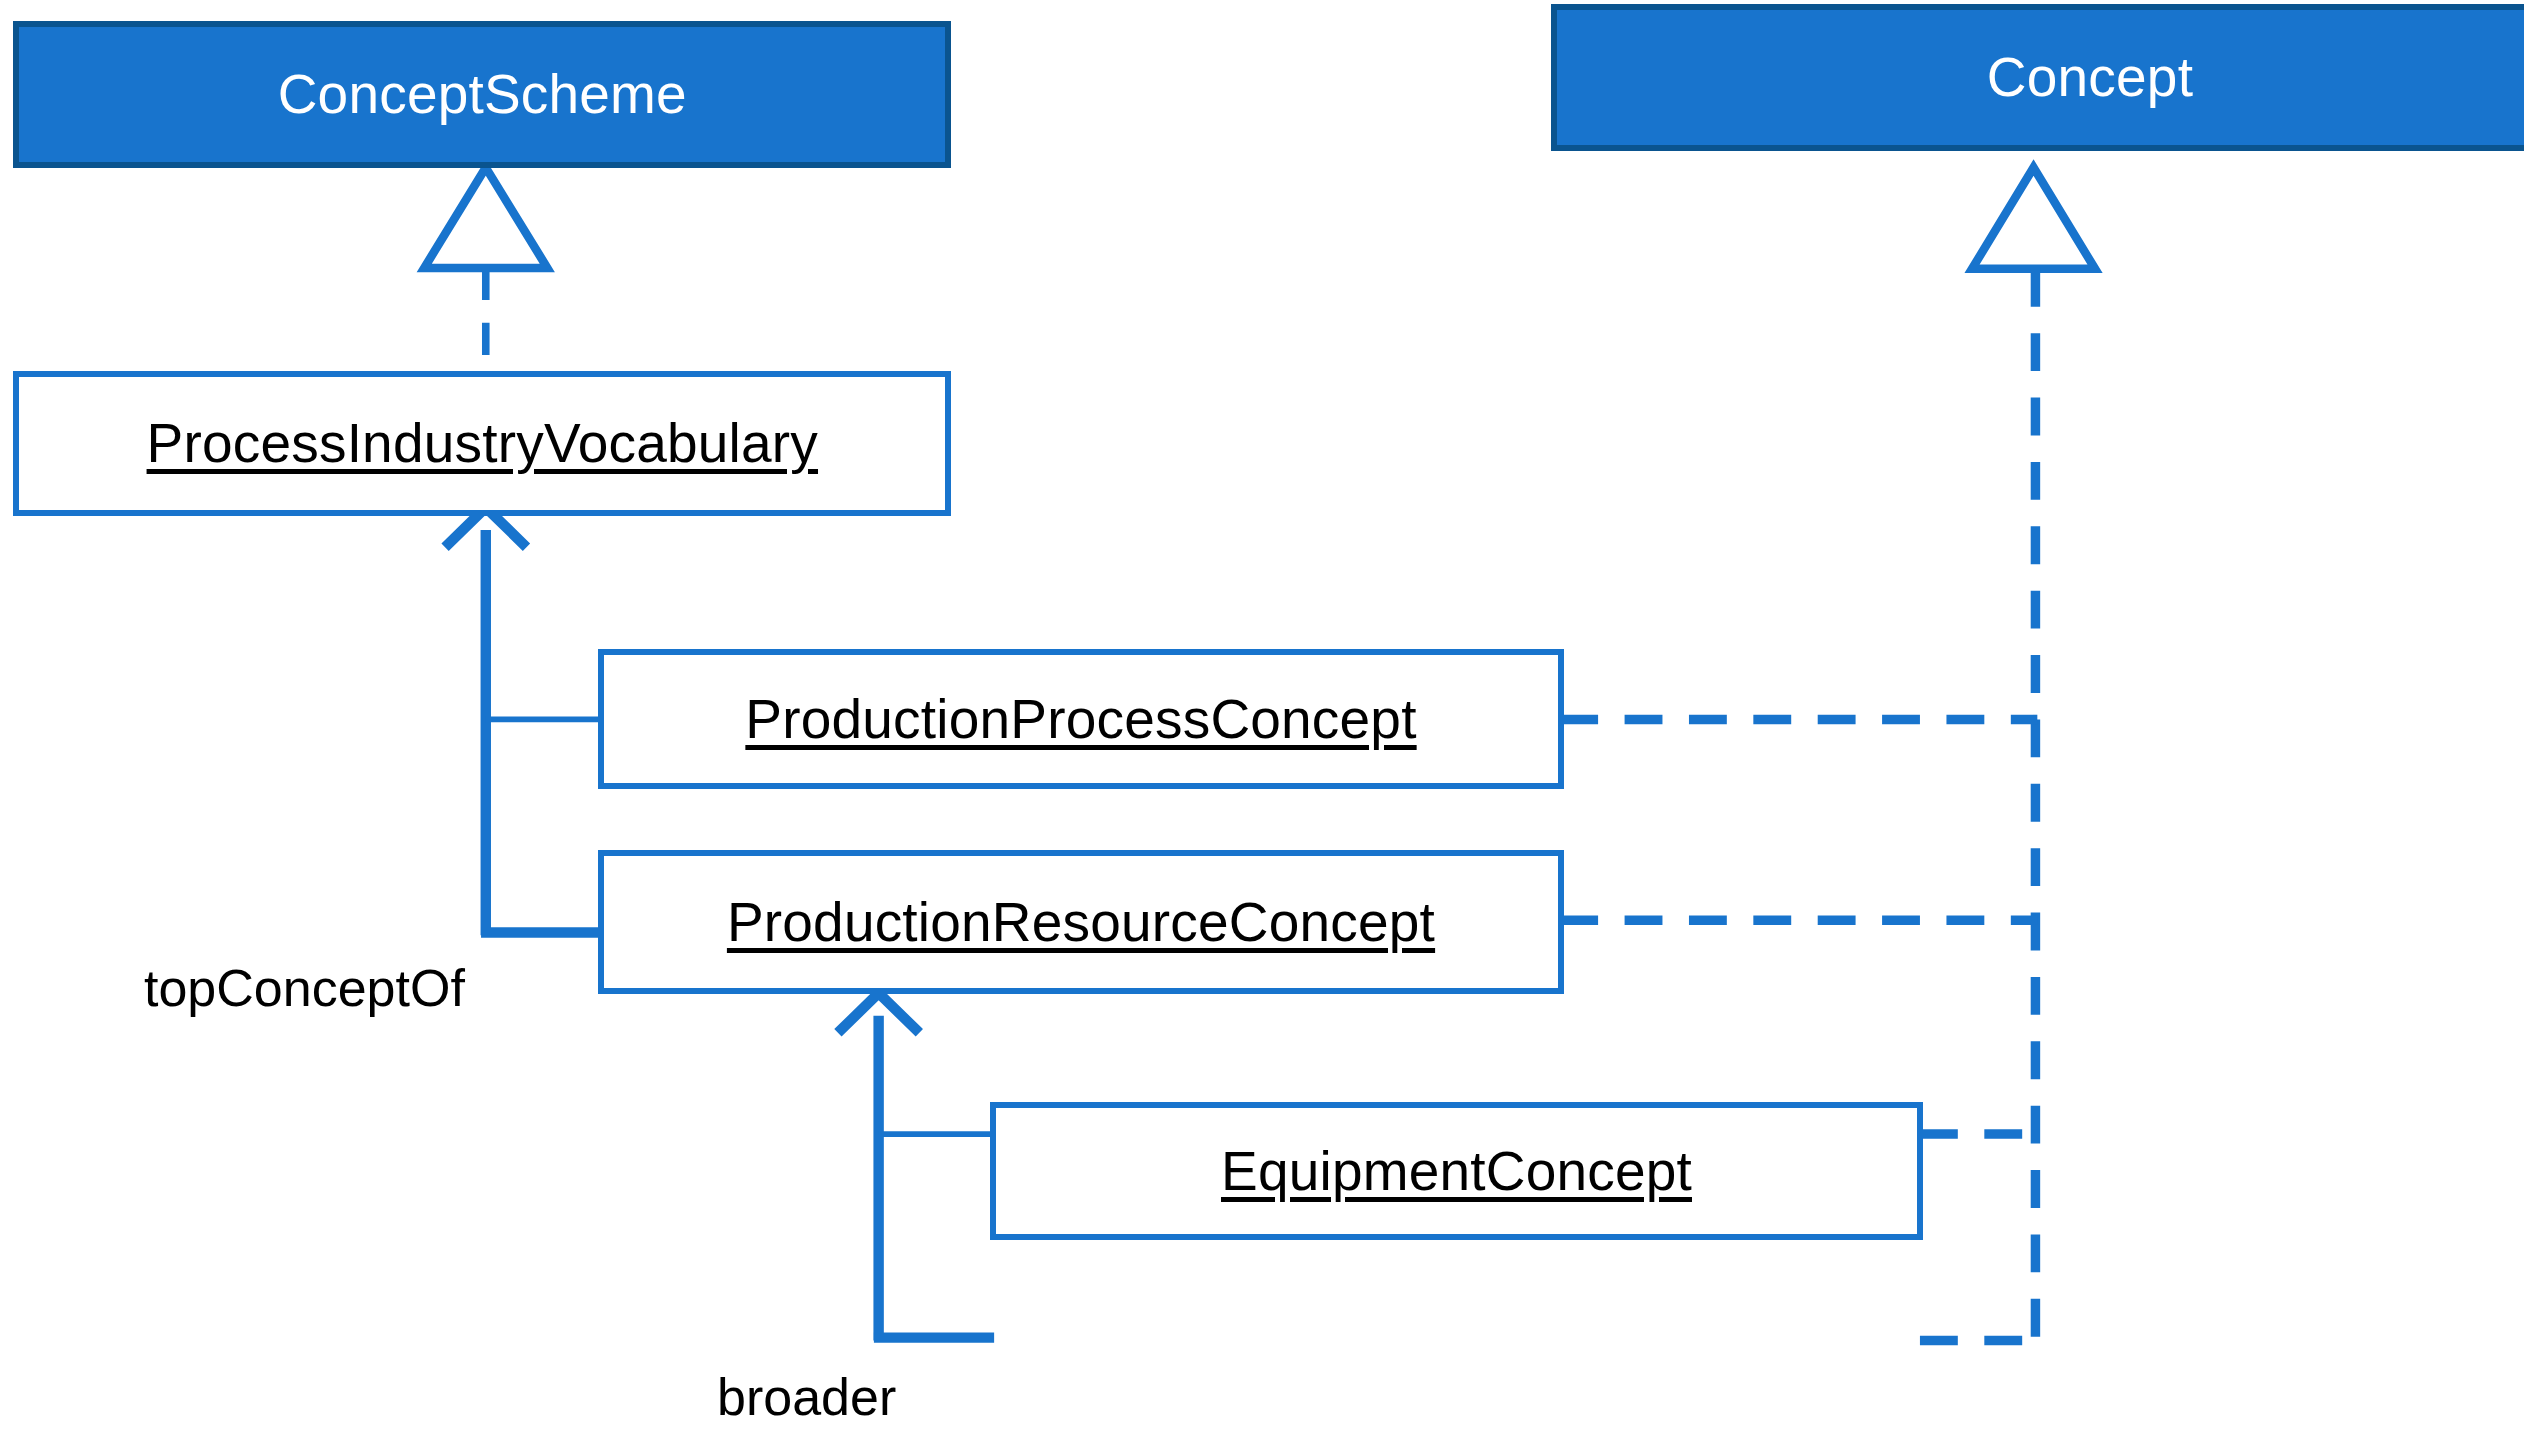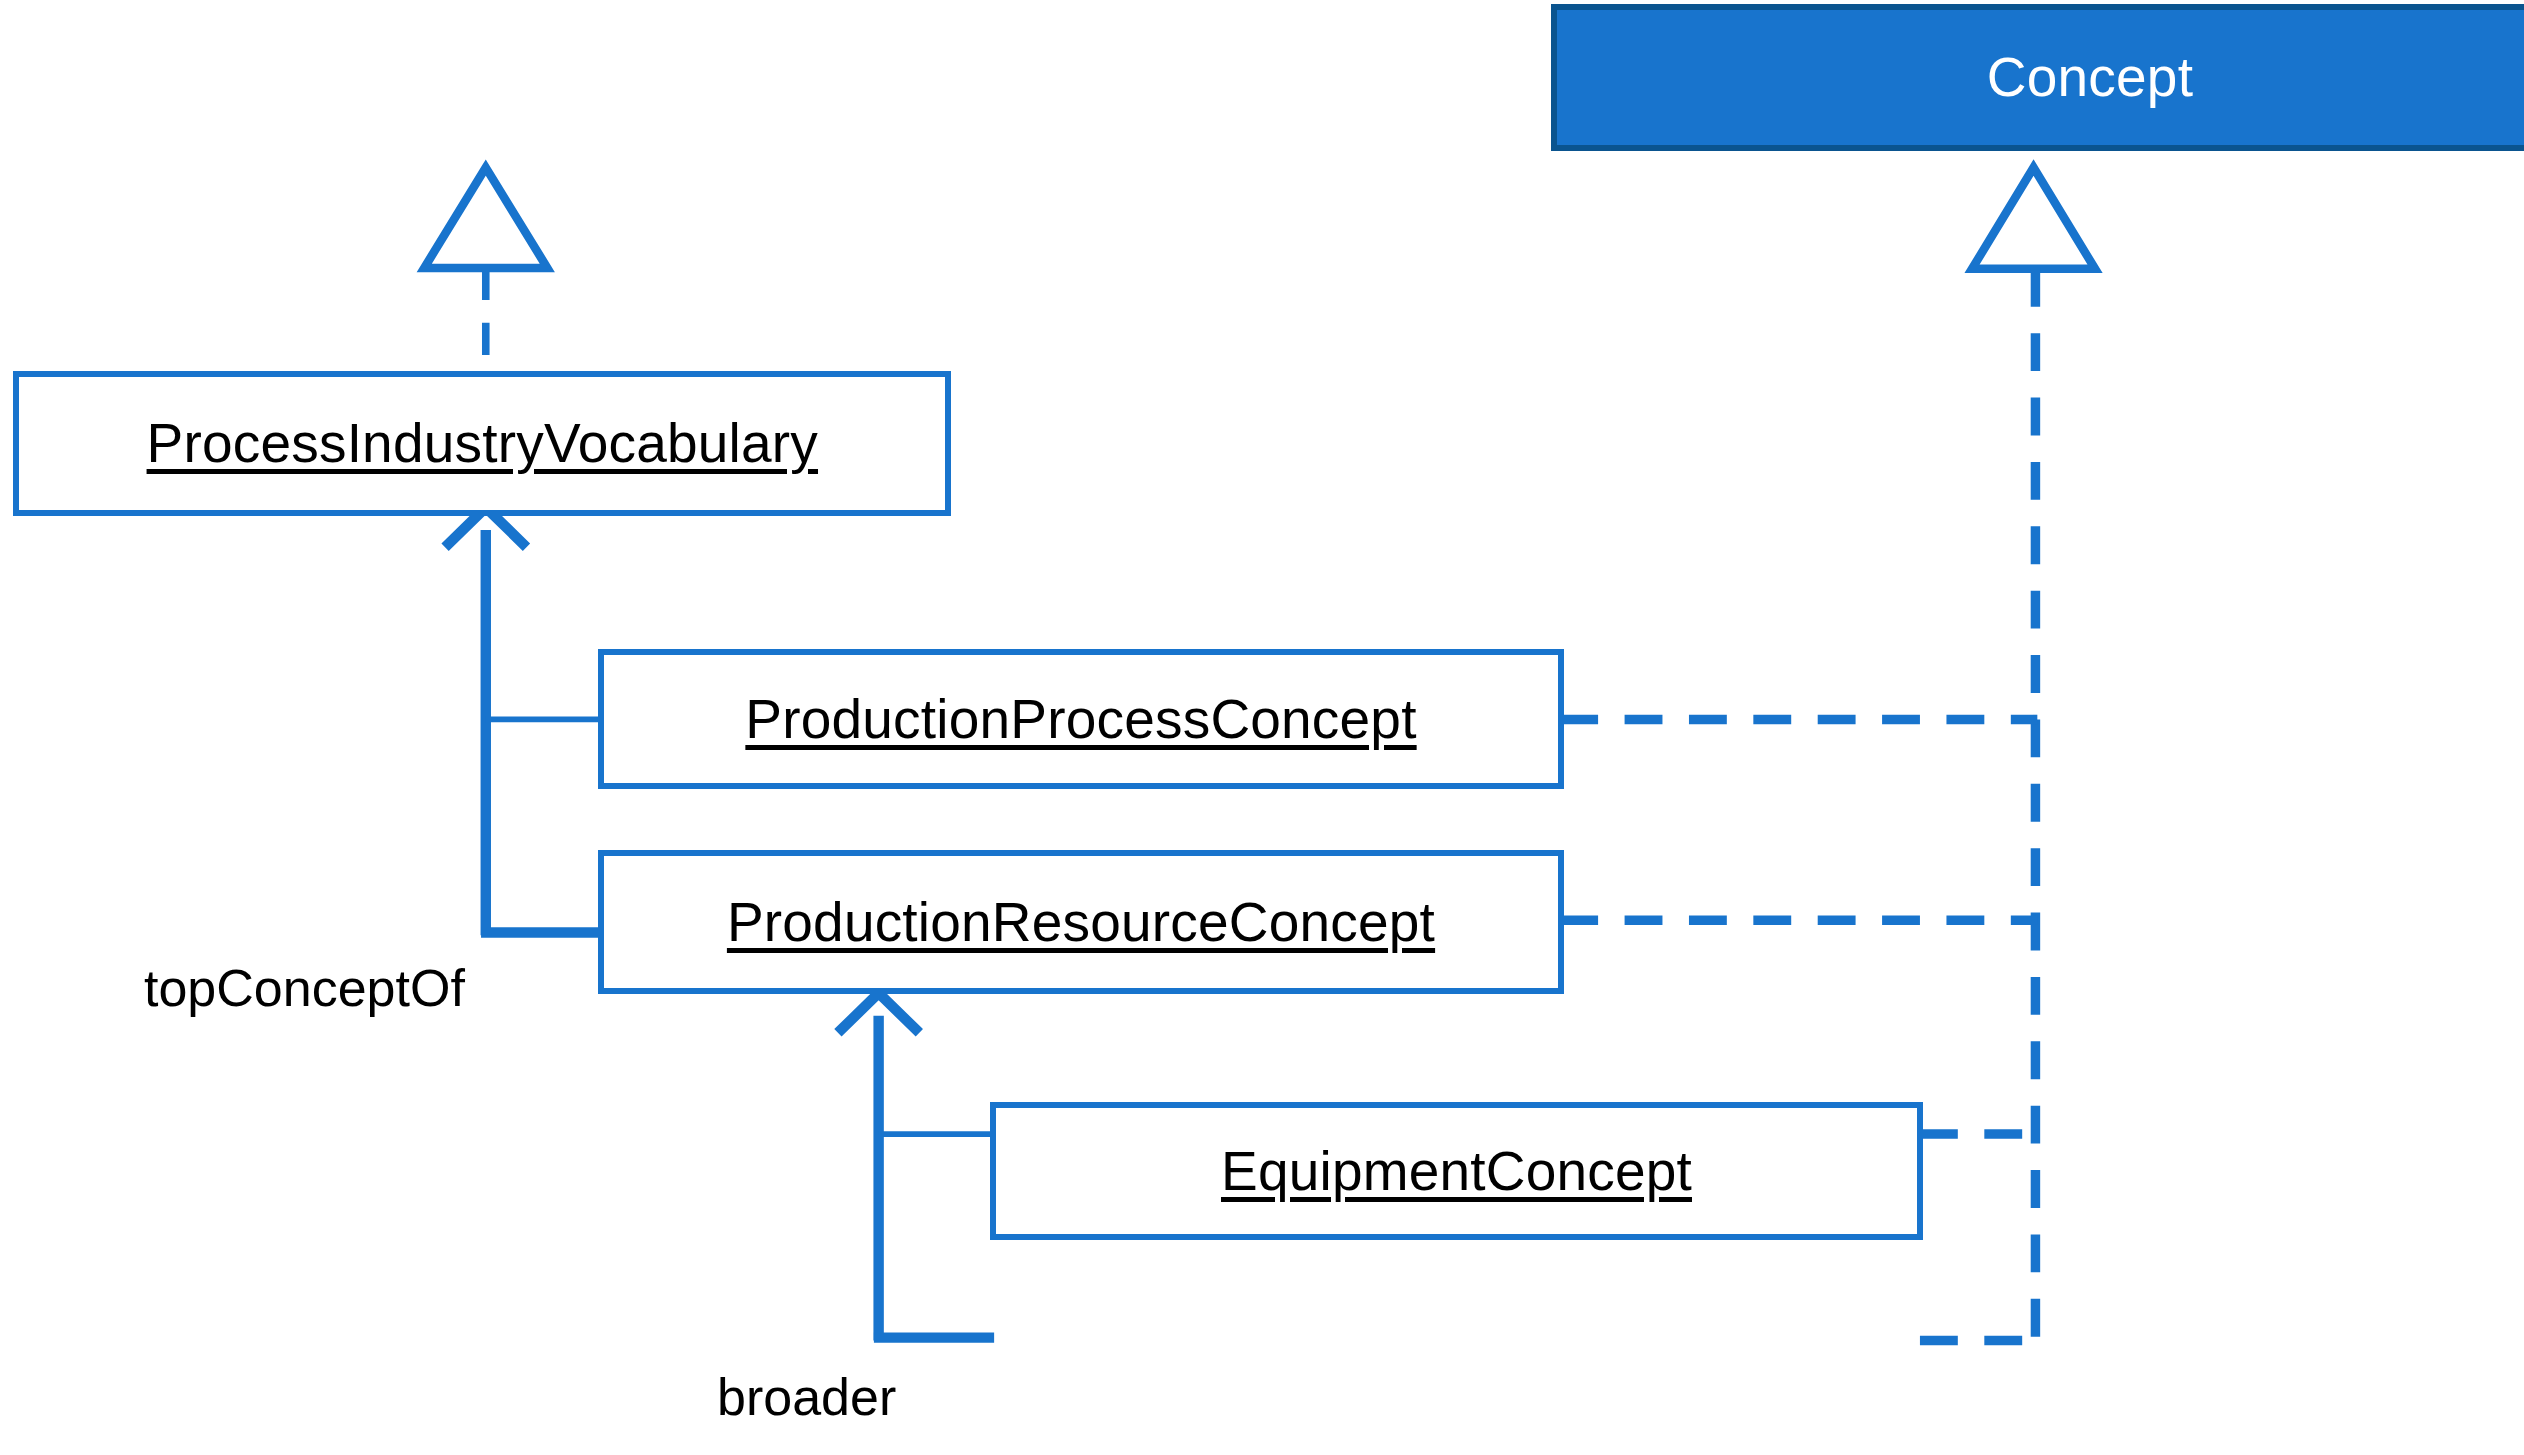--- a/index.html
+++ b/index.html
@@ -93,20 +93,23 @@
     </g>
 
     <g>
       <line x1="928" y1="1073" x2="928" y2="1416" stroke="#1874cd" stroke-width="11"></line>
       <line x1="928" y1="1198" x2="1050" y2="1198" stroke="#1874cd" stroke-width="6"></line>
       <line x1="923" y1="1413" x2="1050" y2="1413" stroke="#1874cd" stroke-width="11"></line>
       <polyline points="885,1091 928,1049 971,1091" fill="none" stroke="#1874cd" stroke-width="11" stroke-linecap="butt"></polyline>
     </g>
   </svg>
 
+  <div class="node classifier" style="left:13.3px; top:21px; width:938px; height:147px;">
+    <span class="node-label">ConceptScheme</span>
+  </div>
 
   <div class="node classifier" style="left:1551px; top:4px; width:1078px; height:147px;">
     <span class="node-label">Concept</span>
   </div>
 
   <div class="node instance" style="left:13.3px; top:371px; width:938px; height:145px;text-align:right;">
     <span class="node-label">ProcessIndustryVocabulary</span>
   </div>
 
   <div class="node instance" style="left:598px; top:649px; width:966px; height:140px;">

